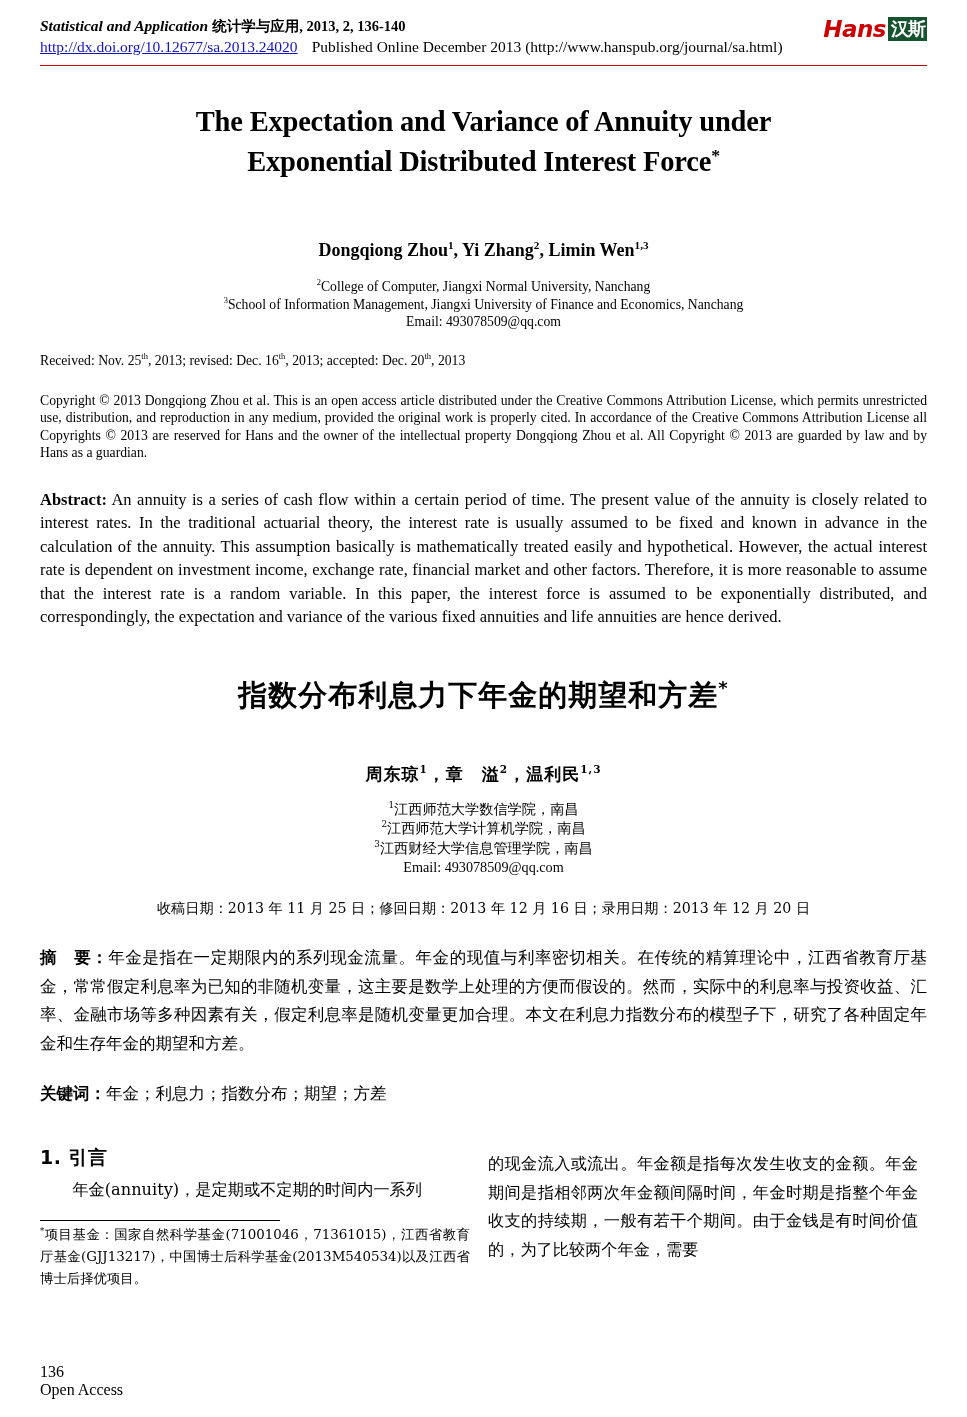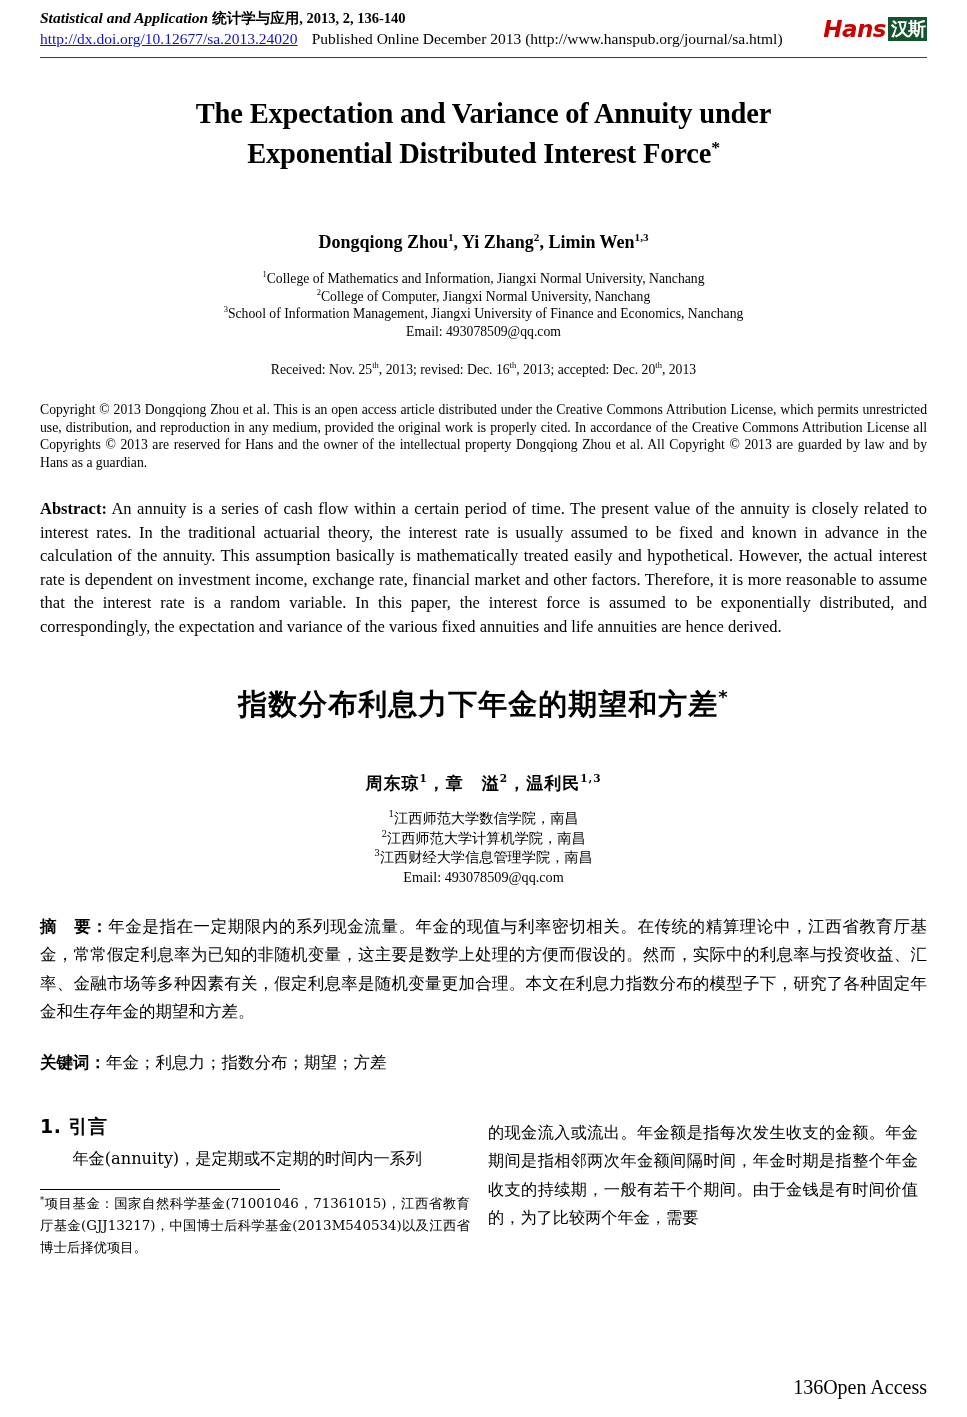--- a/index.html
+++ b/index.html
@@ -19,21 +19,21 @@
     position: relative;
     width: 967px;
     height: 1417px;
     box-sizing: border-box;
     padding: 0 40px;
   }
 
   
   .masthead {
     position: relative;
-    padding-top: 8px;
+    padding-top: 16px;
     height: 46px;
   }
   .mast-line1 {
     font-size: 15.5px;
     line-height: 19px;
     white-space: nowrap;
   }
   .mast-journal-en {
     font-style: italic;
     font-weight: bold;
@@ -114,21 +114,20 @@
     font-weight: bold;
     margin-top: 58px;
   }
   .affil-en {
     text-align: center;
     font-size: 13.7px;
     line-height: 17.5px;
     margin-top: 17px;
   }
   .dates-en {
-    text-align: center;
     font-size: 13.7px;
     margin-top: 22px;
   }
 
   .copyright {
     font-size: 13.7px;
     line-height: 17.6px;
     text-align: justify;
     margin-top: 23px;
   }
@@ -248,22 +247,23 @@
     text-align: justify;
   }
 
   
   .footer {
     position: absolute;
     left: 40px;
     right: 40px;
     bottom: 18px;
     display: flex;
-    justify-content: flex-end;
-    font-size: 20px;
+    justify-content: center;
+    font-size: 16px;
+    flex-direction: column;
   }
 </style>
 </head>
 <body>
 
 <div class="page">
 
   <div class="masthead">
     <div class="mast-line1">
       <span class="mast-journal-en">Statistical and Application</span><span class="mast-journal-cn">统计学与应用</span><span class="mast-cite">, 2013, 2, 136-140</span>
@@ -281,21 +281,20 @@
   <div class="title-en">
     <span>The Expectation and Variance of Annuity under</span><br>
     <span>Exponential Distributed Interest Force</span><sup>*</sup>
   </div>
 
   <div class="authors-en">
     <span>Dongqiong Zhou</span><sup>1</sup><span>, </span><span>Yi Zhang</span><sup>2</sup><span>, </span><span>Limin Wen</span><sup>1,3</sup>
   </div>
 
   <div class="affil-en">
-    <div><sup>1</sup><span>College of Mathematics and Information, Jiangxi Normal University, Nanchang</span></div>
     <div><sup>2</sup><span>College of Computer, Jiangxi Normal University, Nanchang</span></div>
     <div><sup>3</sup><span>School of Information Management, Jiangxi University of Finance and Economics, Nanchang</span></div>
     <div>Email: 493078509@qq.com</div>
   </div>
 
   <div class="dates-en">
     <span>Received: Nov. 25</span><sup>th</sup><span>, 2013; revised: Dec. 16</span><sup>th</sup><span>, 2013; accepted: Dec. 20</span><sup>th</sup><span>, 2013</span>
   </div>
 
   <div class="copyright">Copyright © 2013 Dongqiong Zhou et al. This is an open access article distributed under the Creative Commons Attribution License, which permits unrestricted use, distribution, and reproduction in any medium, provided the original work is properly cited. In accordance of the Creative Commons Attribution License all Copyrights © 2013 are reserved for Hans and the owner of the intellectual property Dongqiong Zhou et al. All Copyright © 2013 are guarded by law and by Hans as a guardian.</div>
@@ -313,20 +312,21 @@
     <span>周东琼</span><sup>1</sup><span>，</span><span>章　溢</span><sup>2</sup><span>，</span><span>温利民</span><sup>1,3</sup>
   </div>
 
   <div class="affil-cn">
     <div><sup>1</sup><span>江西师范大学数信学院，南昌</span></div>
     <div><sup>2</sup><span>江西师范大学计算机学院，南昌</span></div>
     <div><sup>3</sup><span>江西财经大学信息管理学院，南昌</span></div>
   </div>
   <div class="email-cn">Email: 493078509@qq.com</div>
 
+  <div class="dates-cn">收稿日期：2013 年 11 月 25 日；修回日期：2013 年 12 月 16 日；录用日期：2013 年 12 月 20 日</div>
 
   <div class="abstract-cn">
     <span class="lbl">摘　要：</span><span>年金是指在一定期限内的系列现金流量。年金的现值与利率密切相关。在传统的精算理论中，江西省教育厅基金，常常假定利息率为已知的非随机变量，这主要是数学上处理的方便而假设的。然而，实际中的利息率与投资收益、汇率、金融市场等多种因素有关，假定利息率是随机变量更加合理。本文在利息力指数分布的模型子下，研究了各种固定年金和生存年金的期望和方差。</span>
   </div>
 
   <div class="keywords-cn">
     <span class="lbl">关键词：</span><span>年金；利息力；指数分布；期望；方差</span>
   </div>
 
   <div class="body-cols">

